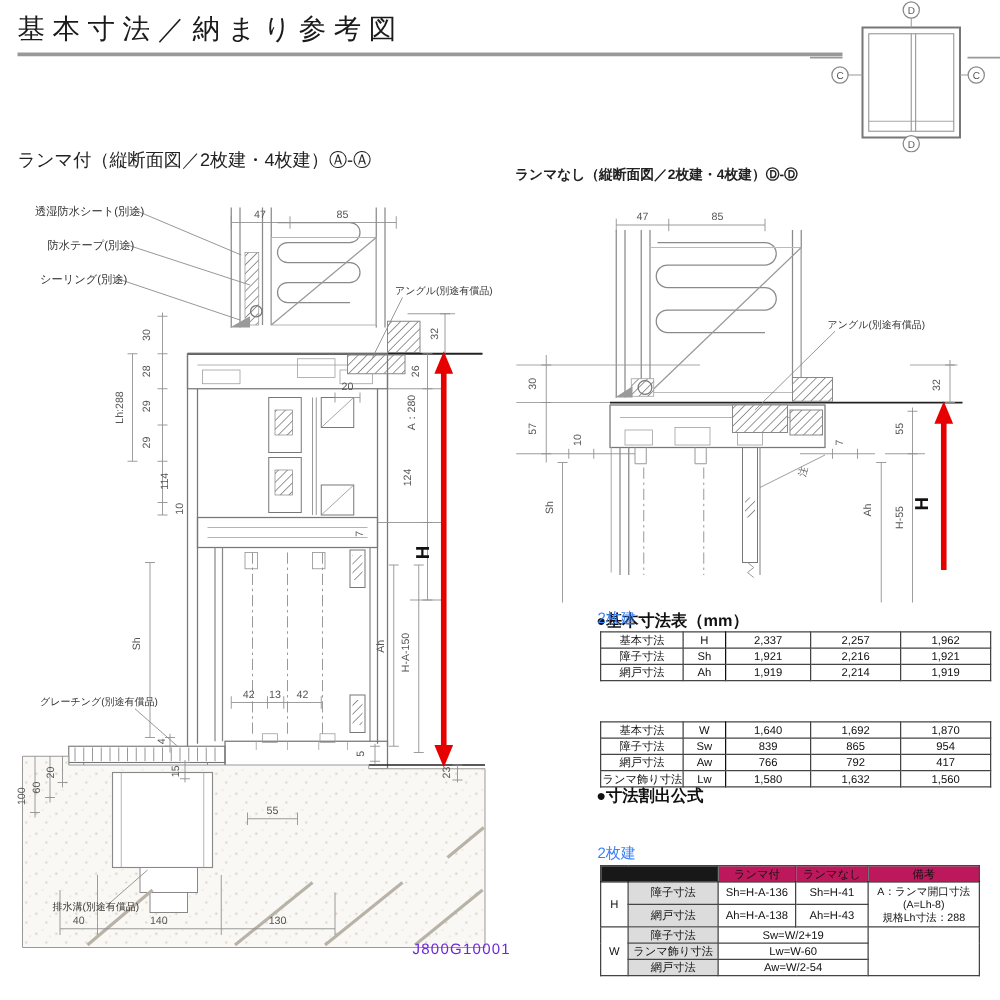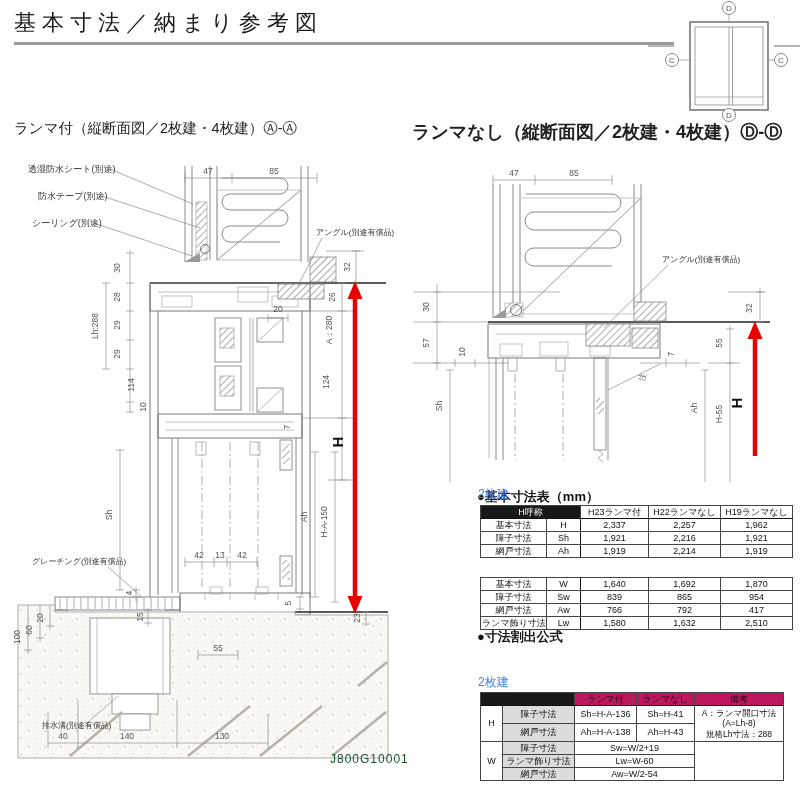--- a/index.html
+++ b/index.html
@@ -2,24 +2,24 @@
 <html><head>
 <meta charset="utf-8">
 <style>
   html,body{margin:0;padding:0}
   body{width:800px;height:800px;position:relative;background:#fff;overflow:hidden;
        font-family:"Liberation Sans","DejaVu Sans",sans-serif;color:#222}
   .abs{position:absolute}
   .title{left:14px;top:8px;font-size:22px;font-weight:400;letter-spacing:6px;color:#1a1a1a}
   .rule{left:14px;top:42px;width:660px;height:3px;background:#999}
   .secL{left:14px;top:119px;font-size:14.5px;font-weight:400;color:#222}
-  .secR{left:412px;top:120px;font-size:18px;font-weight:600;color:#222}
+  .secR{left:412px;top:132px;font-size:11px;font-weight:600;color:#222}
   .tblTitle{font-size:13px;font-weight:700;color:#111}
   .tblSub{font-size:12px;color:#3b82f6}
-  .code{left:330px;top:752px;font-size:12px;color:#14532d;letter-spacing:1px}
+  .code{left:330px;top:752px;font-size:12px;color:#6d28d9;letter-spacing:1px}
   table.t{border-collapse:collapse;table-layout:fixed;font-size:9px;color:#111;border:1.5px solid #111}
   .t th,.t td{border:1px solid #444;text-align:center;padding:0 1px;height:12px;line-height:1.15;overflow:hidden;white-space:nowrap;font-weight:normal}
   .t th{border-bottom:1.5px solid #111}
   .t .blk{background:#181818;color:#fff}
   .t .gry{background:#be185d}
   .t .lbl2{background:#dcdcdc}
   .t .symcol{border-right:1.5px solid #111}
   .t3 tr.wsep td{border-top:1.5px solid #111}
   .t .rmk{font-size:8.5px;line-height:1.25;height:auto}
   svg text{font-family:"Liberation Sans","DejaVu Sans",sans-serif;font-size:8.5px;fill:#555}
@@ -324,26 +324,20 @@
 
   <table class="abs t" style="left:480px;top:505px;width:312px">
     <colgroup>
         <col style="width:66px">
         <col style="width:34px">
         <col style="width:68px">
         <col style="width:72px">
         <col style="width:72px">
       </colgroup>
     <tbody>
-        <tr>
-      <th colspan="2" class="blk">H呼称</th>
-      <th>H23ランマ付</th>
-      <th>H22ランマなし</th>
-      <th>H19ランマなし</th>
-    </tr>
     <tr>
       <td>基本寸法</td>
       <td class="symcol">H</td>
       <td>2,337</td>
       <td>2,257</td>
       <td>1,962</td>
     </tr>
     <tr>
       <td>障子寸法</td>
       <td class="symcol">Sh</td>
@@ -389,21 +383,21 @@
       <td class="symcol">Aw</td>
       <td>766</td>
       <td>792</td>
       <td>417</td>
     </tr>
     <tr>
       <td>ランマ飾り寸法</td>
       <td class="symcol">Lw</td>
       <td>1,580</td>
       <td>1,632</td>
-      <td>2,510</td>
+      <td>1,560</td>
     </tr>
   </tbody>
     </table>
 
   <div class="abs tblTitle" style="left:477px;top:628px">●寸法割出公式</div>
   <div class="abs tblSub" style="left:478px;top:674px">2枚建</div>
 
   <table class="abs t t3" style="left:480px;top:692px;width:303px">
     <colgroup>
         <col style="width:22px">

